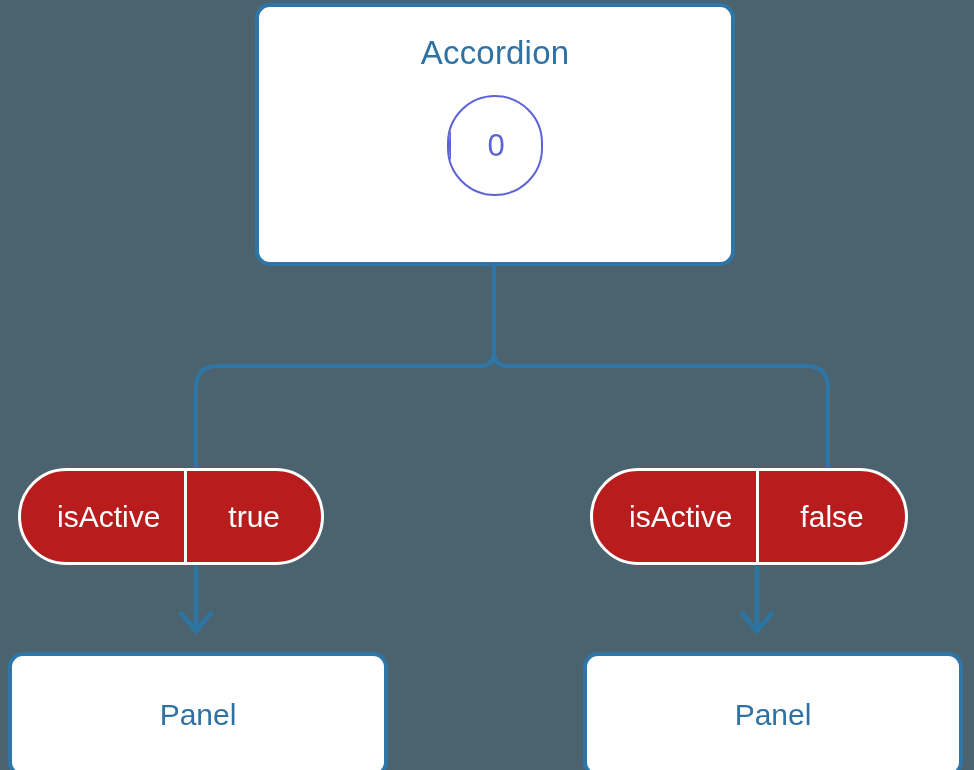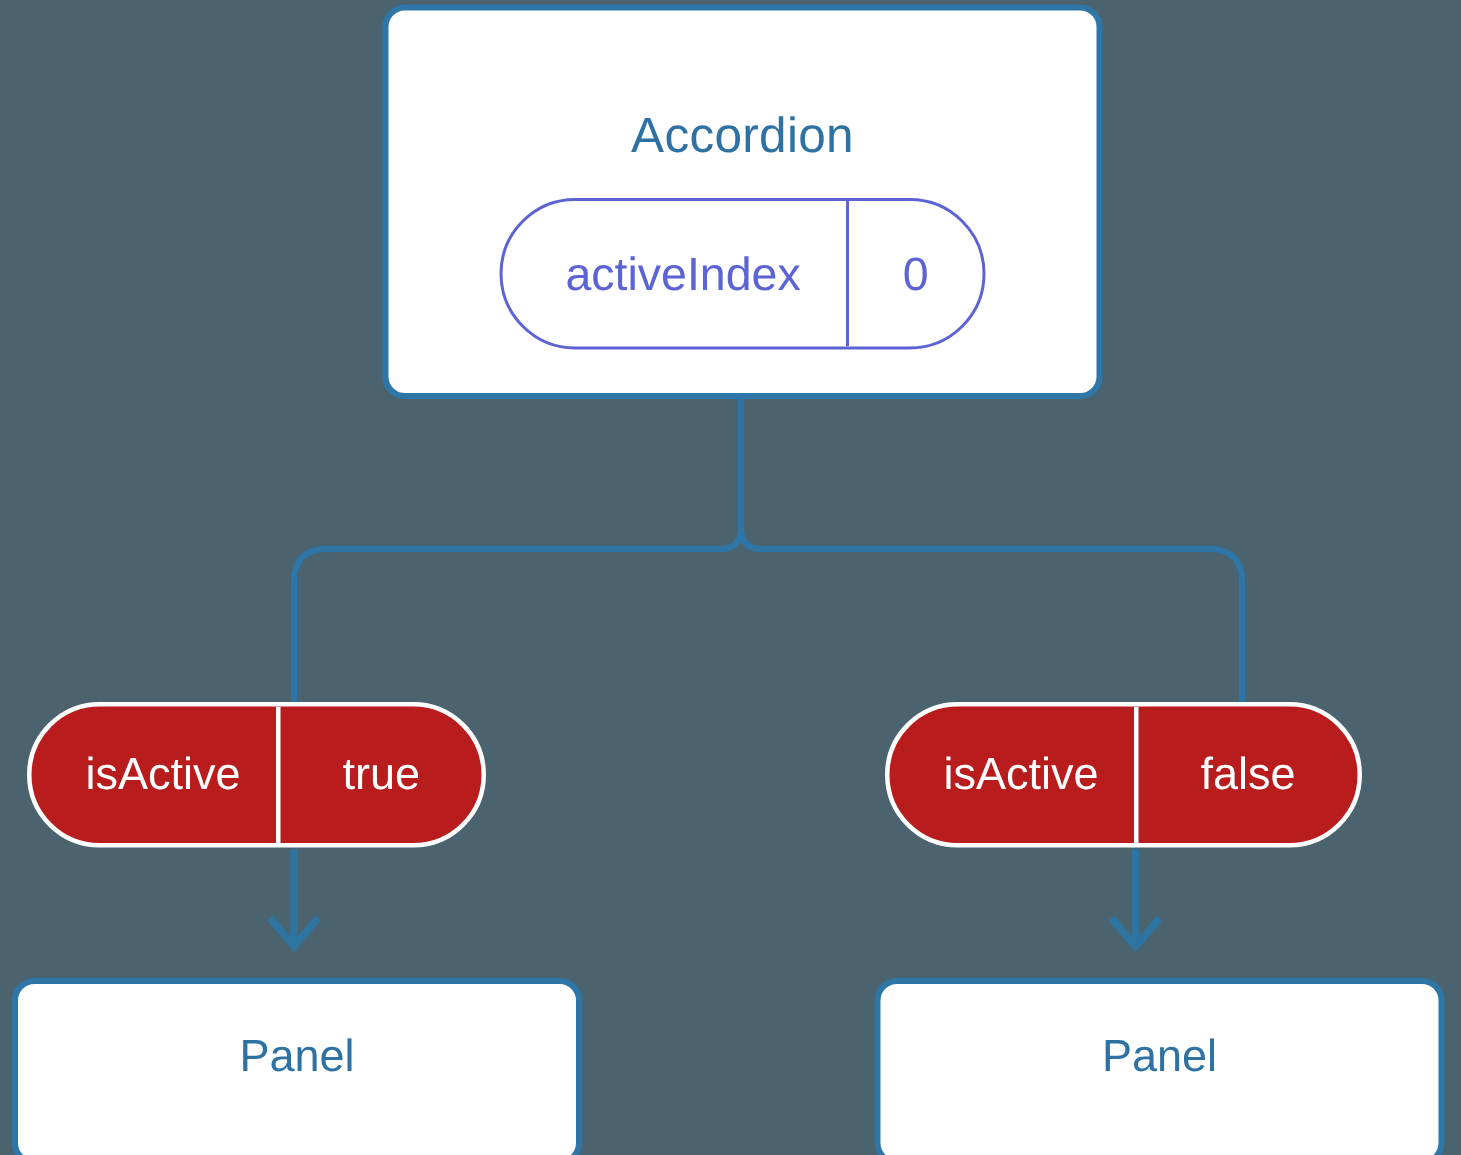--- a/index.html
+++ b/index.html
@@ -53,21 +53,21 @@
     flex-direction: column;
     align-items: center;
     justify-content: flex-start;
   }
 
   .card-title {
     color: #2e72a4;
     font-size: 33px;
     line-height: 1;
     letter-spacing: 0.2px;
-    margin-top: 66px;
+    margin-top: 29px;
     white-space: nowrap;
   }
 
   
   .pill {
     display: flex;
     align-items: stretch;
     border-radius: 999px;
     overflow: hidden;
     white-space: nowrap;
@@ -141,21 +141,21 @@
     justify-content: center;
   }
 
   #panel-left  { left: 8px; }
   #panel-right { left: 583px; }
 
   .leaf-title {
     color: #2e72a4;
     font-size: 30px;
     line-height: 1;
-    margin-top: 34px;
+    margin-top: 44px;
     white-space: nowrap;
   }
 </style>
 </head>
 <body>
 
 <div id="diagram">
 
   <svg class="connectors" viewBox="0 0 974 770">
     <g fill="none" stroke="#2f76a8" stroke-width="4" stroke-linecap="butt">
@@ -173,21 +173,20 @@
 
       <path d="M 757 566 L 757 630"></path>
       <path d="M 741 612 L 757 631 L 773 612"></path>
     </g>
   </svg>
 
   <div class="card root-card">
     <div class="card-title">Accordion</div>
 
     <div class="pill pill-outline">
-      <span class="pill-key">activeIndex</span>
       <span class="pill-val">0</span>
     </div>
   </div>
 
   <div class="pill pill-filled" id="pill-left">
     <span class="pill-key">isActive</span>
     <span class="pill-val">true</span>
   </div>
 
   <div class="pill pill-filled" id="pill-right">

